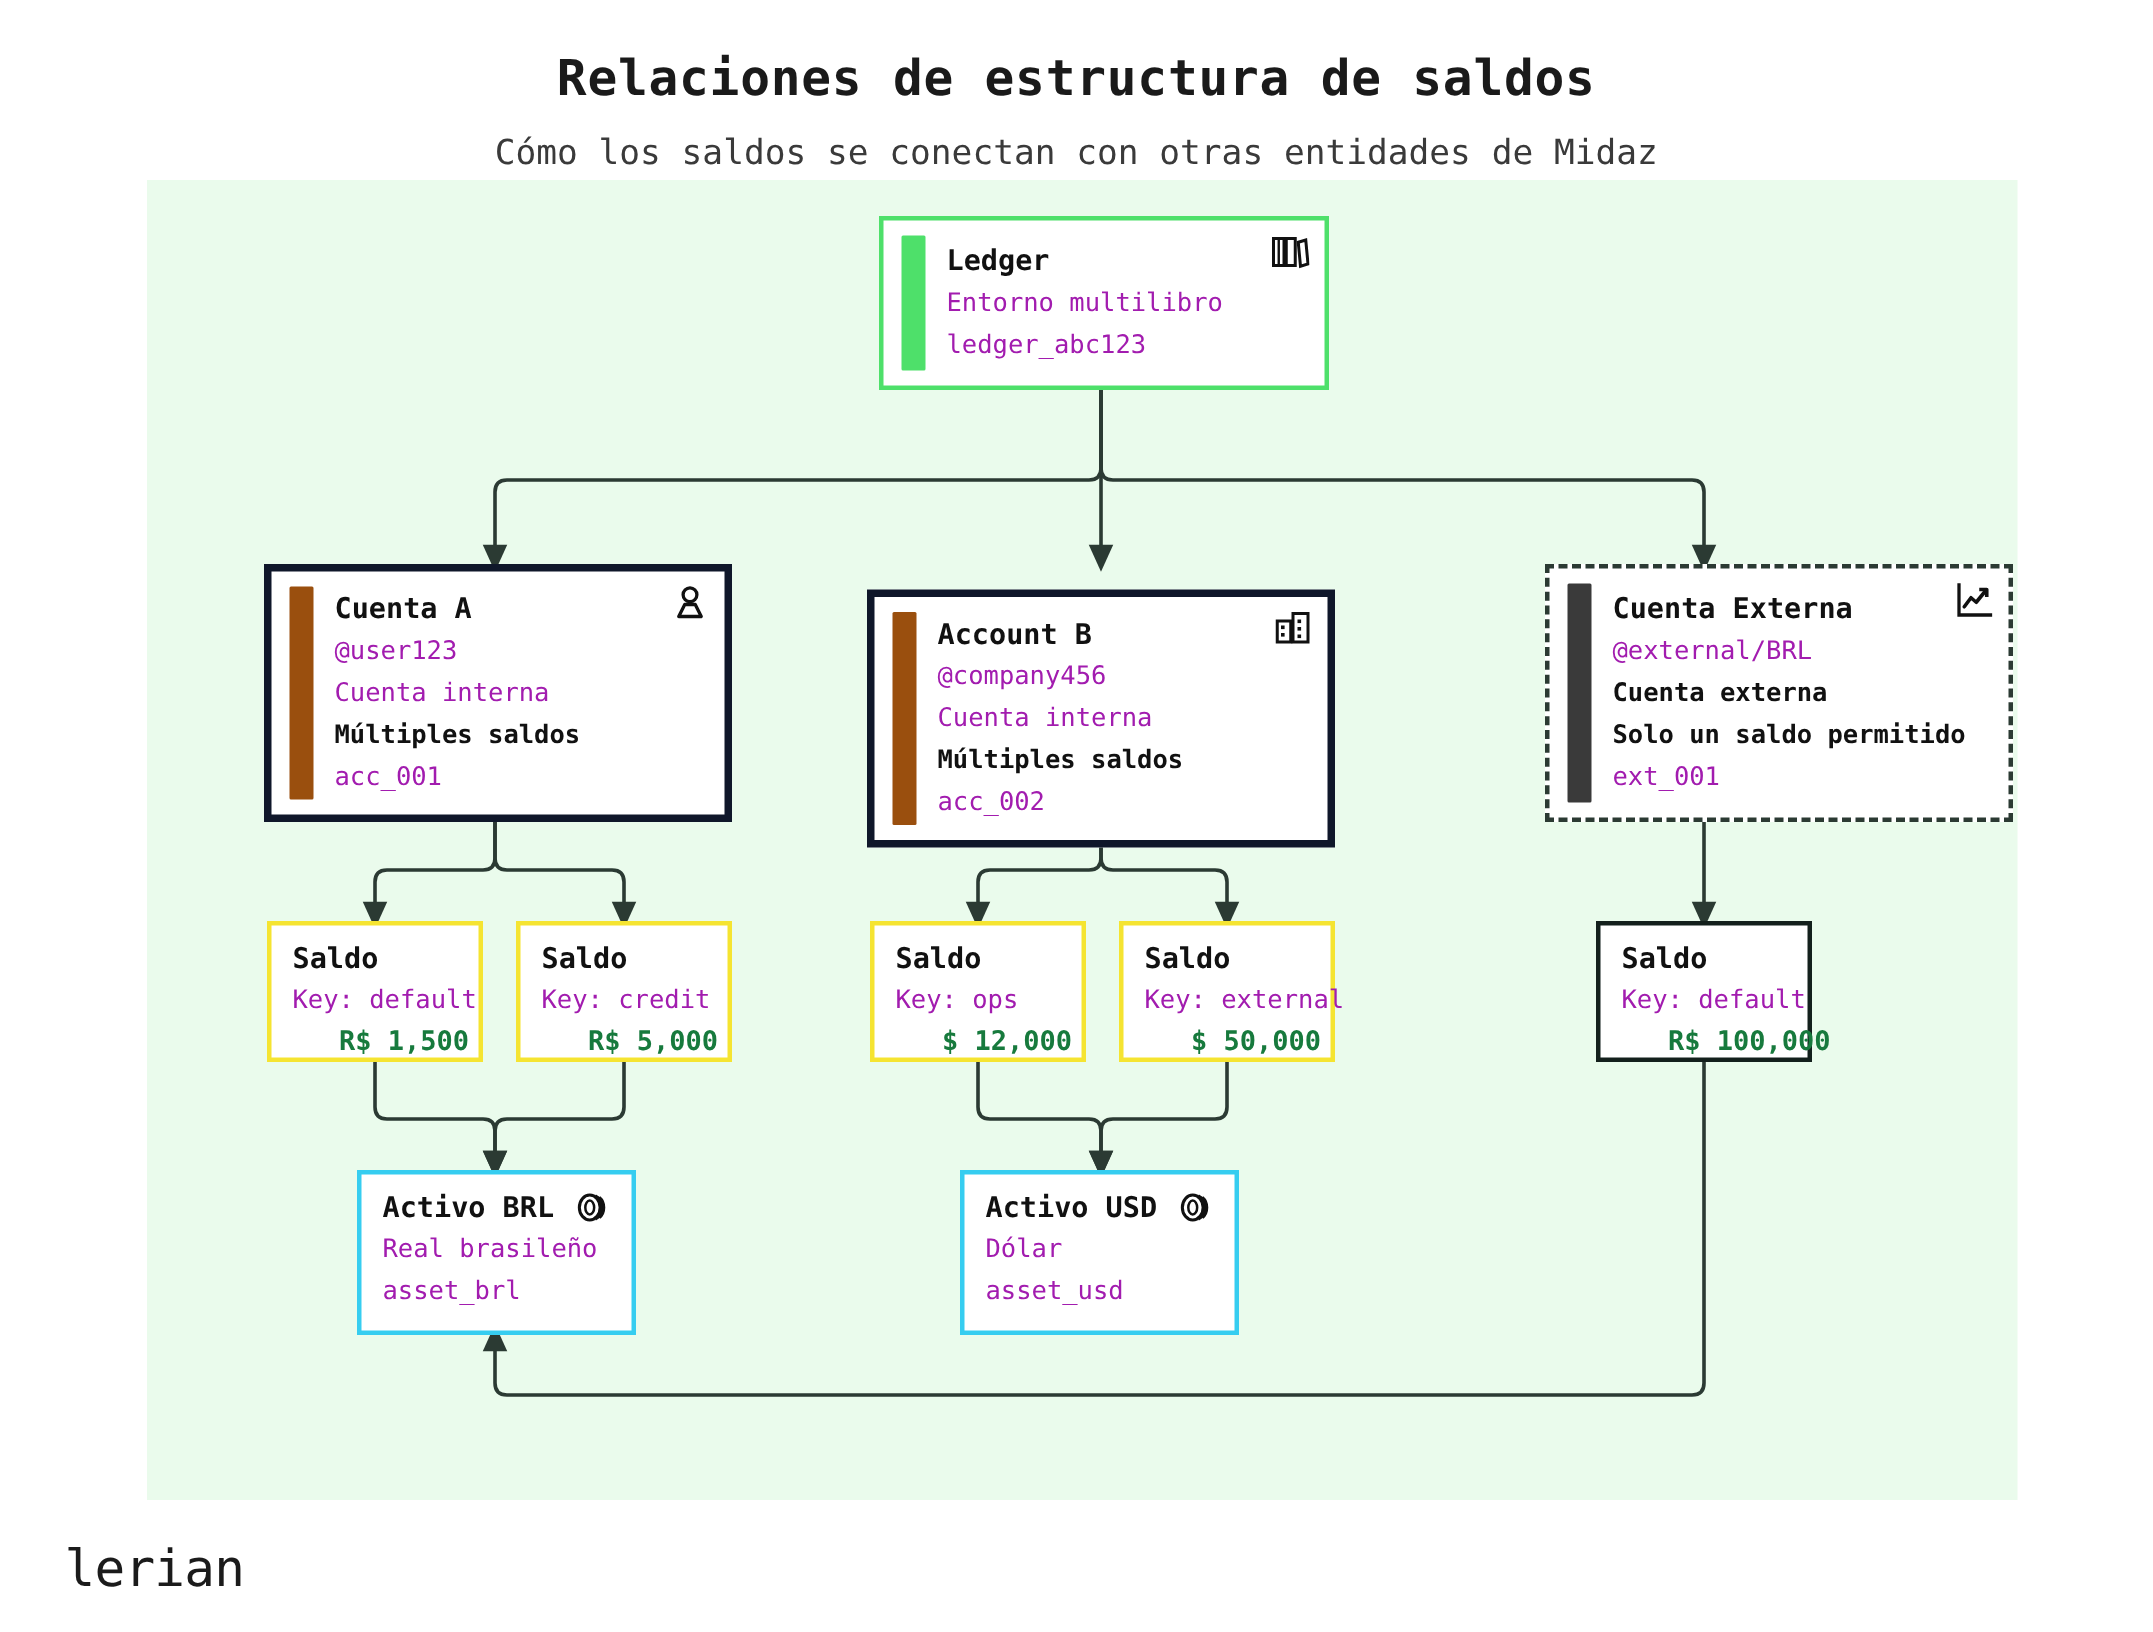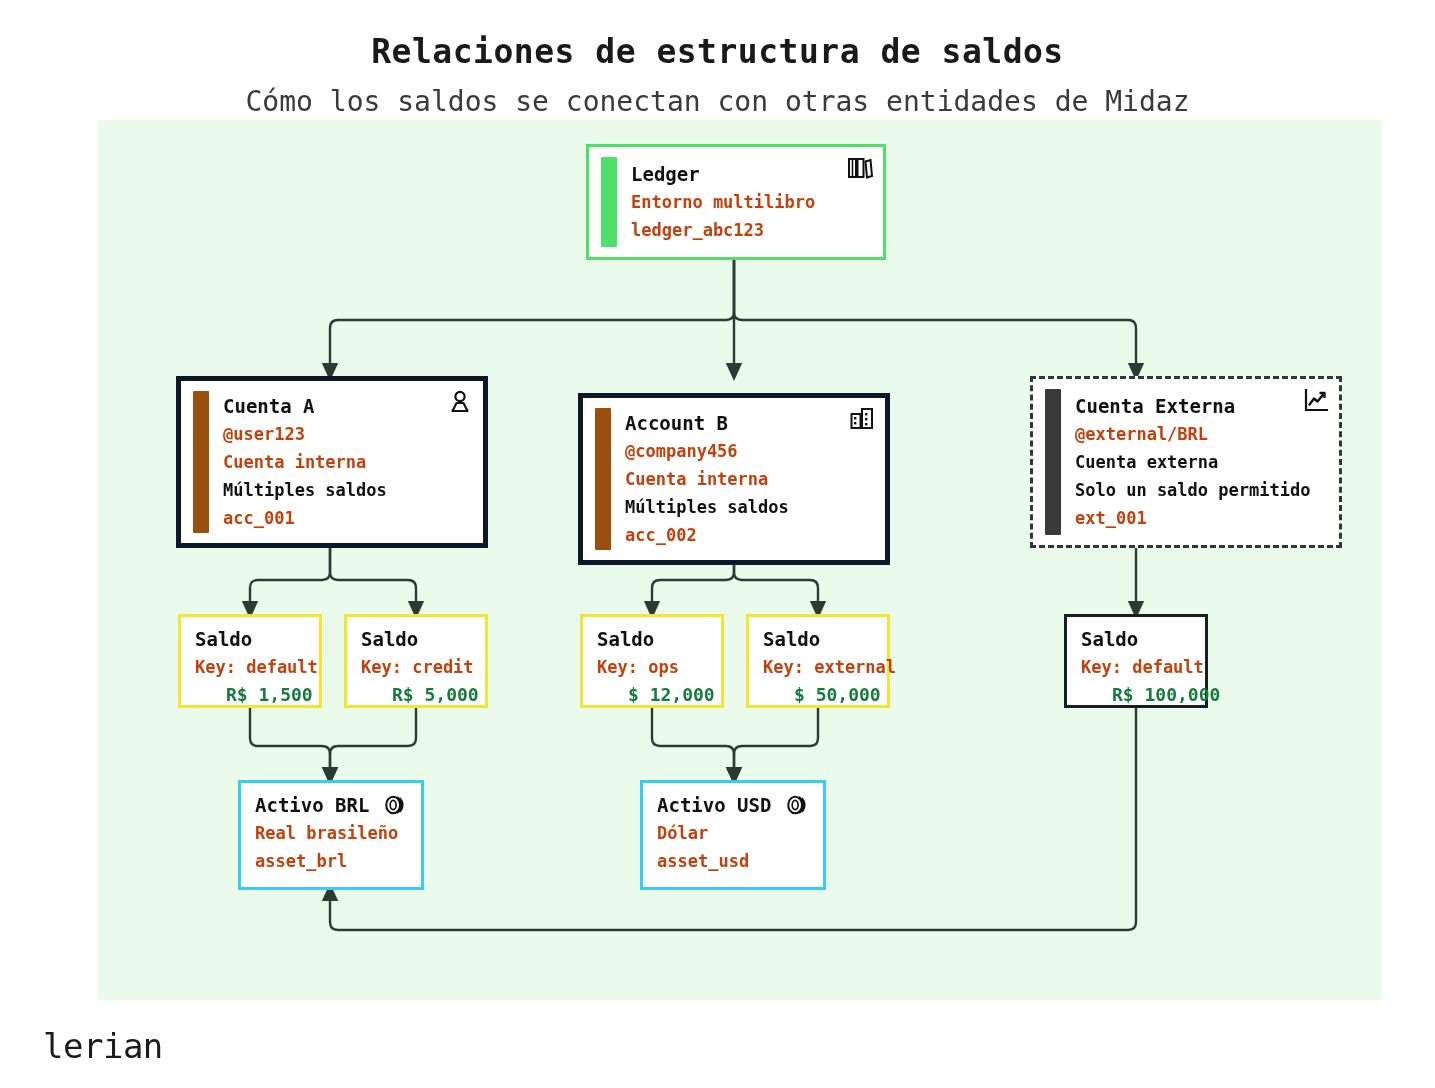--- a/index.html
+++ b/index.html
@@ -26,36 +26,35 @@
     font-family: "DejaVu Sans Mono", "Liberation Mono", monospace;
     font-size: 33px;
     font-weight: bold;
     color: #1a1a1a;
     letter-spacing: 0.5px;
     margin: 12px;
     line-height: 44px;
   }
   #page-subtitle {
     font-family: "DejaVu Sans Mono", "Liberation Mono", monospace;
-    font-size: 28px;
+    font-size: 23px;
     font-weight: normal;
     color: #3a3a3a;
     margin: 0;
     line-height: 32px;
   }
 
   
   #canvas {
     position: absolute;
     left: 98px;
     top: 120px;
     width: 1247px;
     height: 880px;
     background: #eafbec;
-    padding-left: 36px;
   }
 
   #edges {
     position: absolute;
     left: 0; top: 0;
     width: 1247px;
     height: 880px;
     pointer-events: none;
   }
 
@@ -84,22 +83,22 @@
   }
   .n-title {
     font-size: 19px;
     font-weight: bold;
     color: #111111;
     line-height: 28px;
     white-space: nowrap;
   }
   .n-line {
     font-size: 17px;
-    font-weight: bold;
-    color: #c2410c;
+    font-weight: normal;
+    color: #a21caf;
     line-height: 28px;
     white-space: nowrap;
   }
   .n-line.bold {
     font-weight: bold;
     color: #111111;
   }
   .n-line.money {
     font-weight: bold;
     color: #177a3d;

